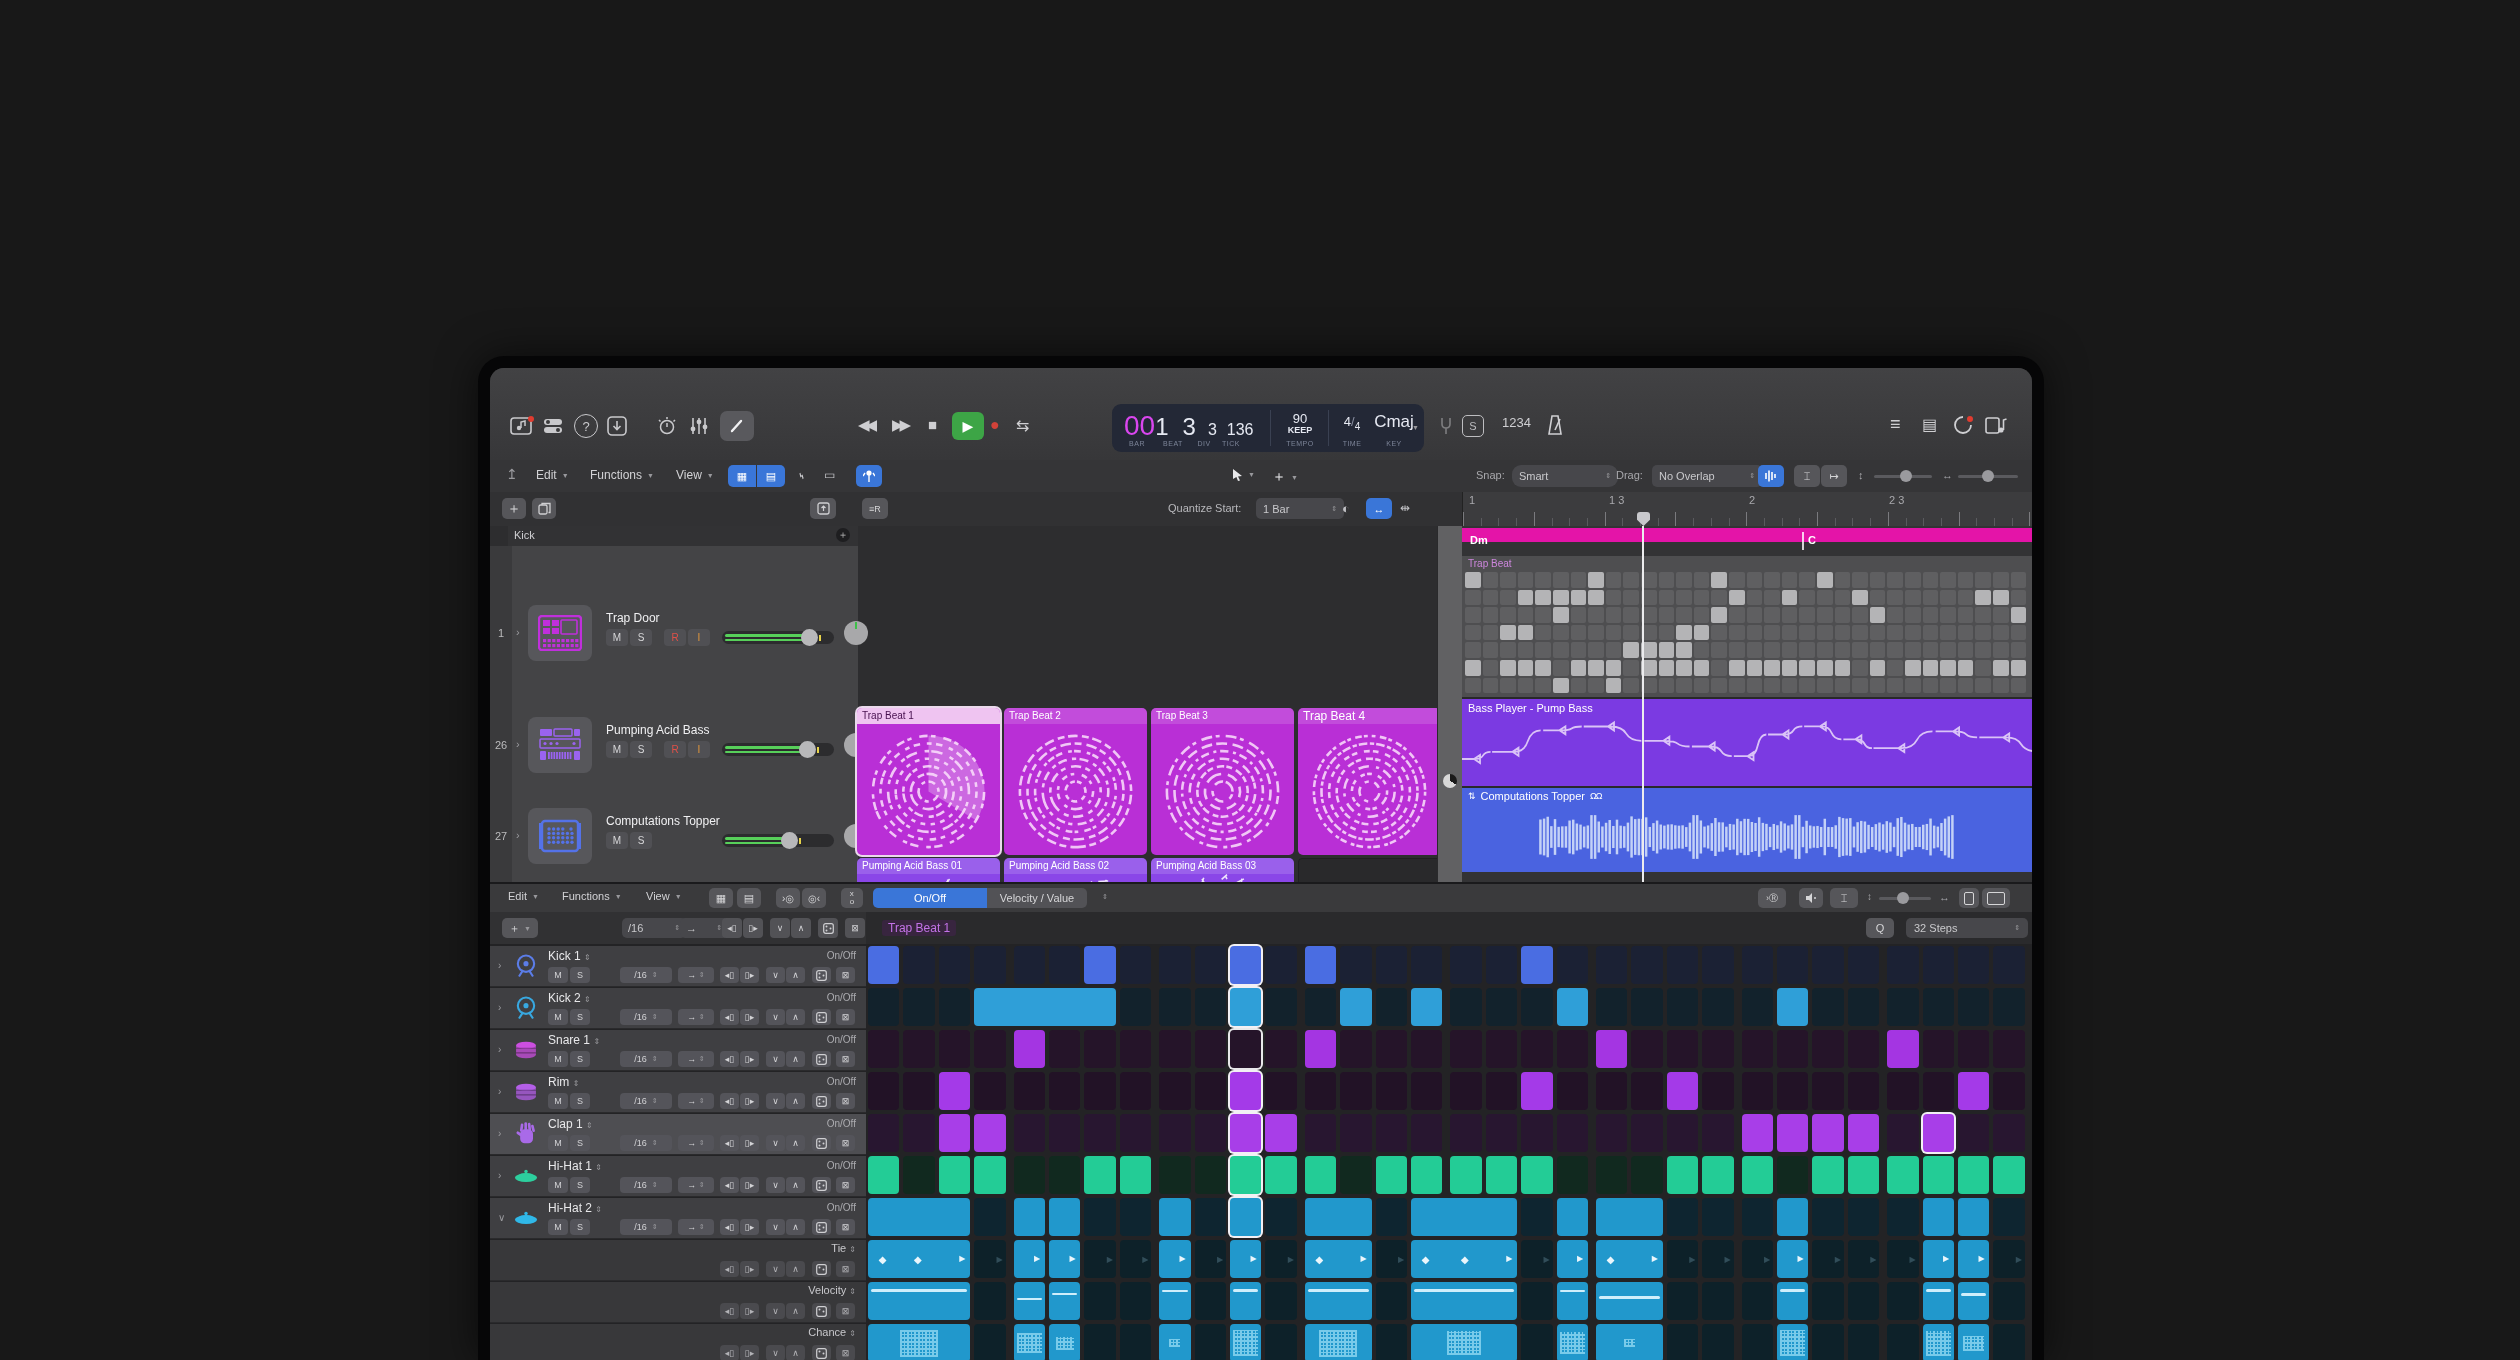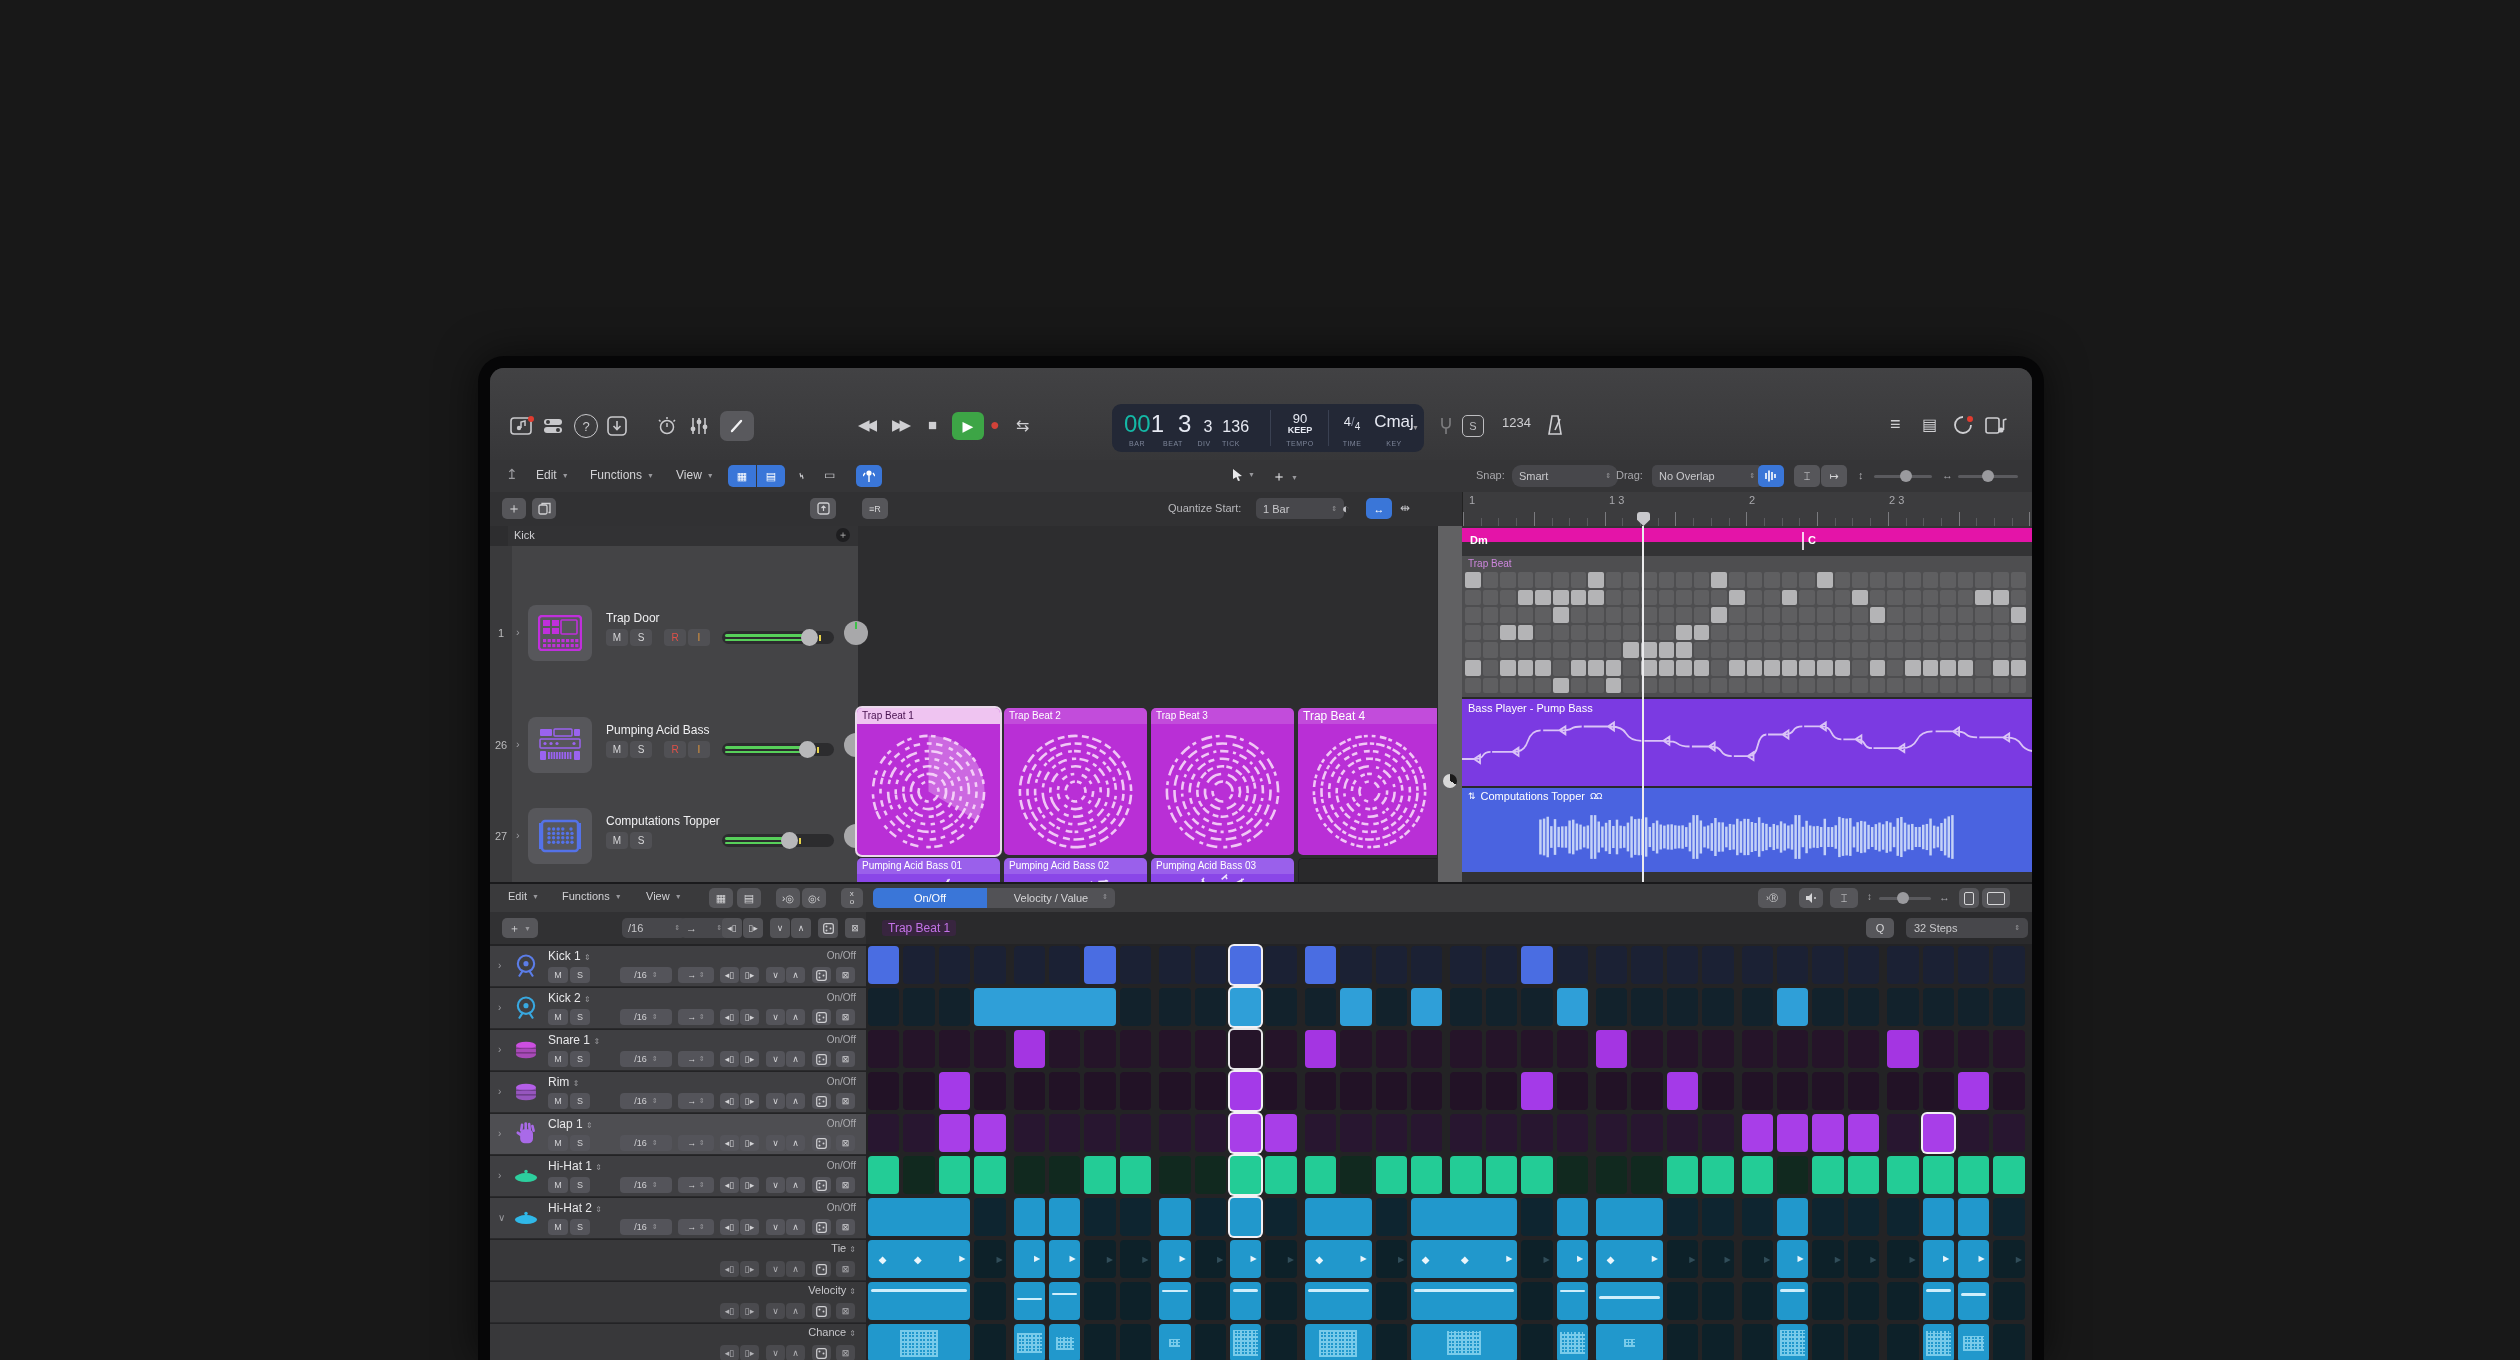--- a/index.html
+++ b/index.html
@@ -78,21 +78,21 @@
 
         <div class="abs" style="left:368px;top:48px;color:#cfcfd2;font-size:15px;letter-spacing:-4px;">◀◀</div>
         <div class="abs" style="left:402px;top:48px;color:#cfcfd2;font-size:15px;letter-spacing:-4px;">▶▶</div>
         <div class="abs" style="left:438px;top:48px;color:#cfcfd2;font-size:15px;">■</div>
         <div class="abs" style="left:462px;top:44px;width:32px;height:28px;background:#3da546;border-radius:6px;display:flex;align-items:center;justify-content:center;color:#fff;font-size:14px;">▶</div>
         <div class="abs" style="left:500px;top:48px;color:#d24239;font-size:16px;">●</div>
         <div class="abs" style="left:526px;top:48px;color:#cfcfd2;font-size:16px;">⇆</div>
 
         <div class="abs" style="left:622px;top:36px;width:312px;height:48px;background:#232836;border-radius:9px;">
           <div class="abs" style="left:12px;top:6px;display:flex;align-items:baseline;">
-            <span class="lcd-num" style="font-size:24px;color:#14b8a6;">00</span>
+            <span class="lcd-num" style="font-size:28px;color:#d946ef;">00</span>
             <span class="lcd-num" style="font-size:24px;">1</span>
             <span class="lcd-num" style="font-size:24px;margin-left:14px;">3</span>
             <span class="lcd-num" style="font-size:16px;margin-left:12px;">3</span>
             <span class="lcd-num" style="font-size:16px;margin-left:10px;">136</span>
           </div>
           <div class="lcd-label abs" style="left:10px;top:36px;width:30px;">BAR</div>
           <div class="lcd-label abs" style="left:46px;top:36px;width:30px;">BEAT</div>
           <div class="lcd-label abs" style="left:82px;top:36px;width:20px;">DIV</div>
           <div class="lcd-label abs" style="left:104px;top:36px;width:30px;">TICK</div>
           <div class="abs" style="left:158px;top:6px;width:1px;height:36px;background:#3a4152;"></div>
@@ -1001,21 +1001,21 @@
               <span class="caret">▼</span>
             </div>
           <div class="abs gbtn" style="left:219px;top:4px;width:24px;height:20px;">▦</div>
           <div class="abs gbtn" style="left:247px;top:4px;width:24px;height:20px;">▤</div>
           <div class="abs gbtn" style="left:286px;top:4px;width:24px;height:20px;font-size:10px;">›◎</div>
           <div class="abs gbtn" style="left:312px;top:4px;width:24px;height:20px;font-size:10px;">◎‹</div>
           <div class="abs gbtn" style="left:351px;top:4px;width:22px;height:20px;font-size:8px;line-height:8px;flex-direction:column;">x<br>o</div>
           <div class="abs seg bluebtn" style="left:383px;top:4px;width:114px;height:20px;border-radius:5px 0 0 5px;">
               <span>On/Off</span>
             </div>
-          <div class="abs seg" style="left:497px;top:4px;width:128px;height:20px;background:#525256;color:#d6d6d8;border-radius:0 5px 5px 0;">
+          <div class="abs seg" style="left:497px;top:4px;width:100px;height:20px;background:#525256;color:#d6d6d8;border-radius:0 5px 5px 0;">
               <span>Velocity / Value</span>
             </div>
           <div class="abs caret" style="left:612px;top:9px;">⇕</div>
           <div class="abs gbtn" style="left:1268px;top:4px;width:28px;height:20px;font-size:9px;">›Ⓡ</div>
           <div class="abs gbtn" style="left:1309px;top:4px;width:24px;height:20px;">
             <svg width="12" height="12" viewBox="0 0 12 12">
                 <path d="M1 4 h3 l3 -3 v10 l-3 -3 H1 z" fill="#d6d6d8"></path>
                 <circle cx="10" cy="6" r="1" fill="#d6d6d8"></circle>
               </svg>
           </div>

